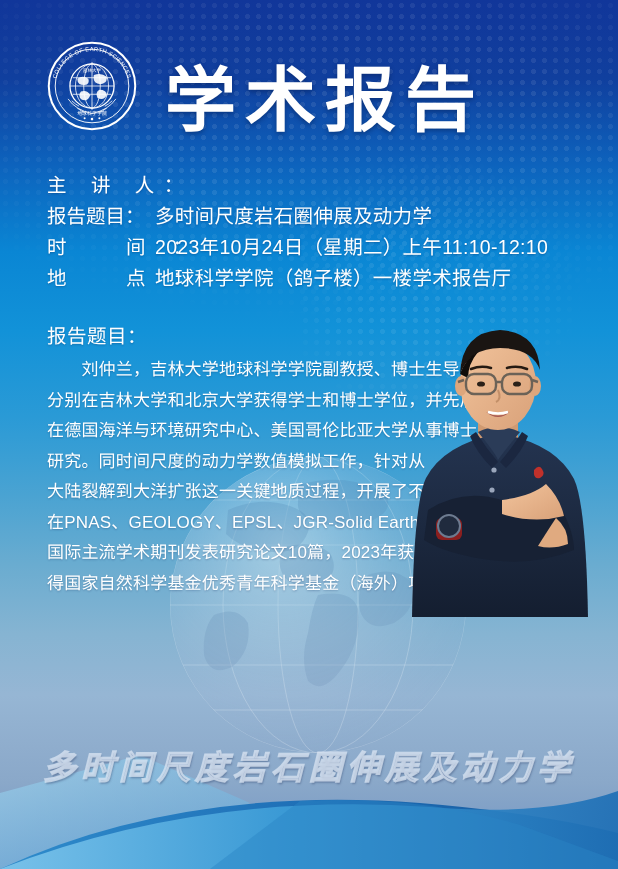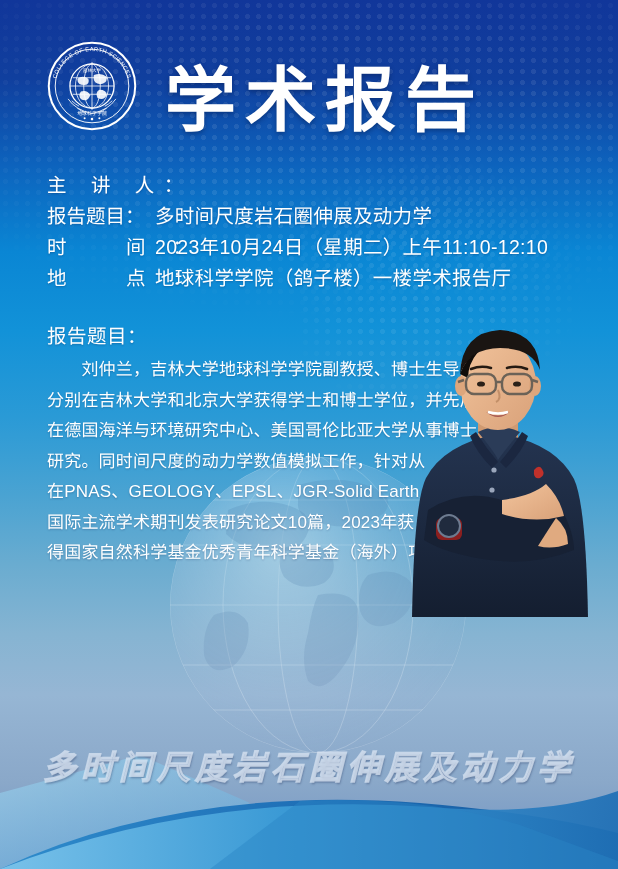--- a/index.html
+++ b/index.html
@@ -239,20 +239,21 @@
       <span class="info-value">地球科学学院（鸽子楼）一楼学术报告厅</span>
     </div>
   </div>
 
   <div class="bio-head">报告题目：</div>
   <div class="bio-body">
     <div class="bio-line">　　刘仲兰，吉林大学地球科学学院副教授、博士生导师。</div>
     <div class="bio-line">分别在吉林大学和北京大学获得学士和博士学位，并先后</div>
     <div class="bio-line">在德国海洋与环境研究中心、美国哥伦比亚大学从事博士后</div>
     <div class="bio-line">研究。同时间尺度的动力学数值模拟工作，针对从</div>
+    <div class="bio-line">大陆裂解到大洋扩张这一关键地质过程，开展了不</div>
     <div class="bio-line">在PNAS、GEOLOGY、EPSL、JGR-Solid Earth</div>
     <div class="bio-line">国际主流学术期刊发表研究论文10篇，2023年获</div>
     <div class="bio-line">得国家自然科学基金优秀青年科学基金（海外）项目资助。</div>
   </div>
 
   <svg class="photo" viewBox="0 0 205 295">
     <defs>
       <linearGradient id="sk" x1="0" y1="0" x2="1" y2="1">
         <stop offset="0%" stop-color="#f2c49c"></stop>
         <stop offset="100%" stop-color="#d9a179"></stop>

